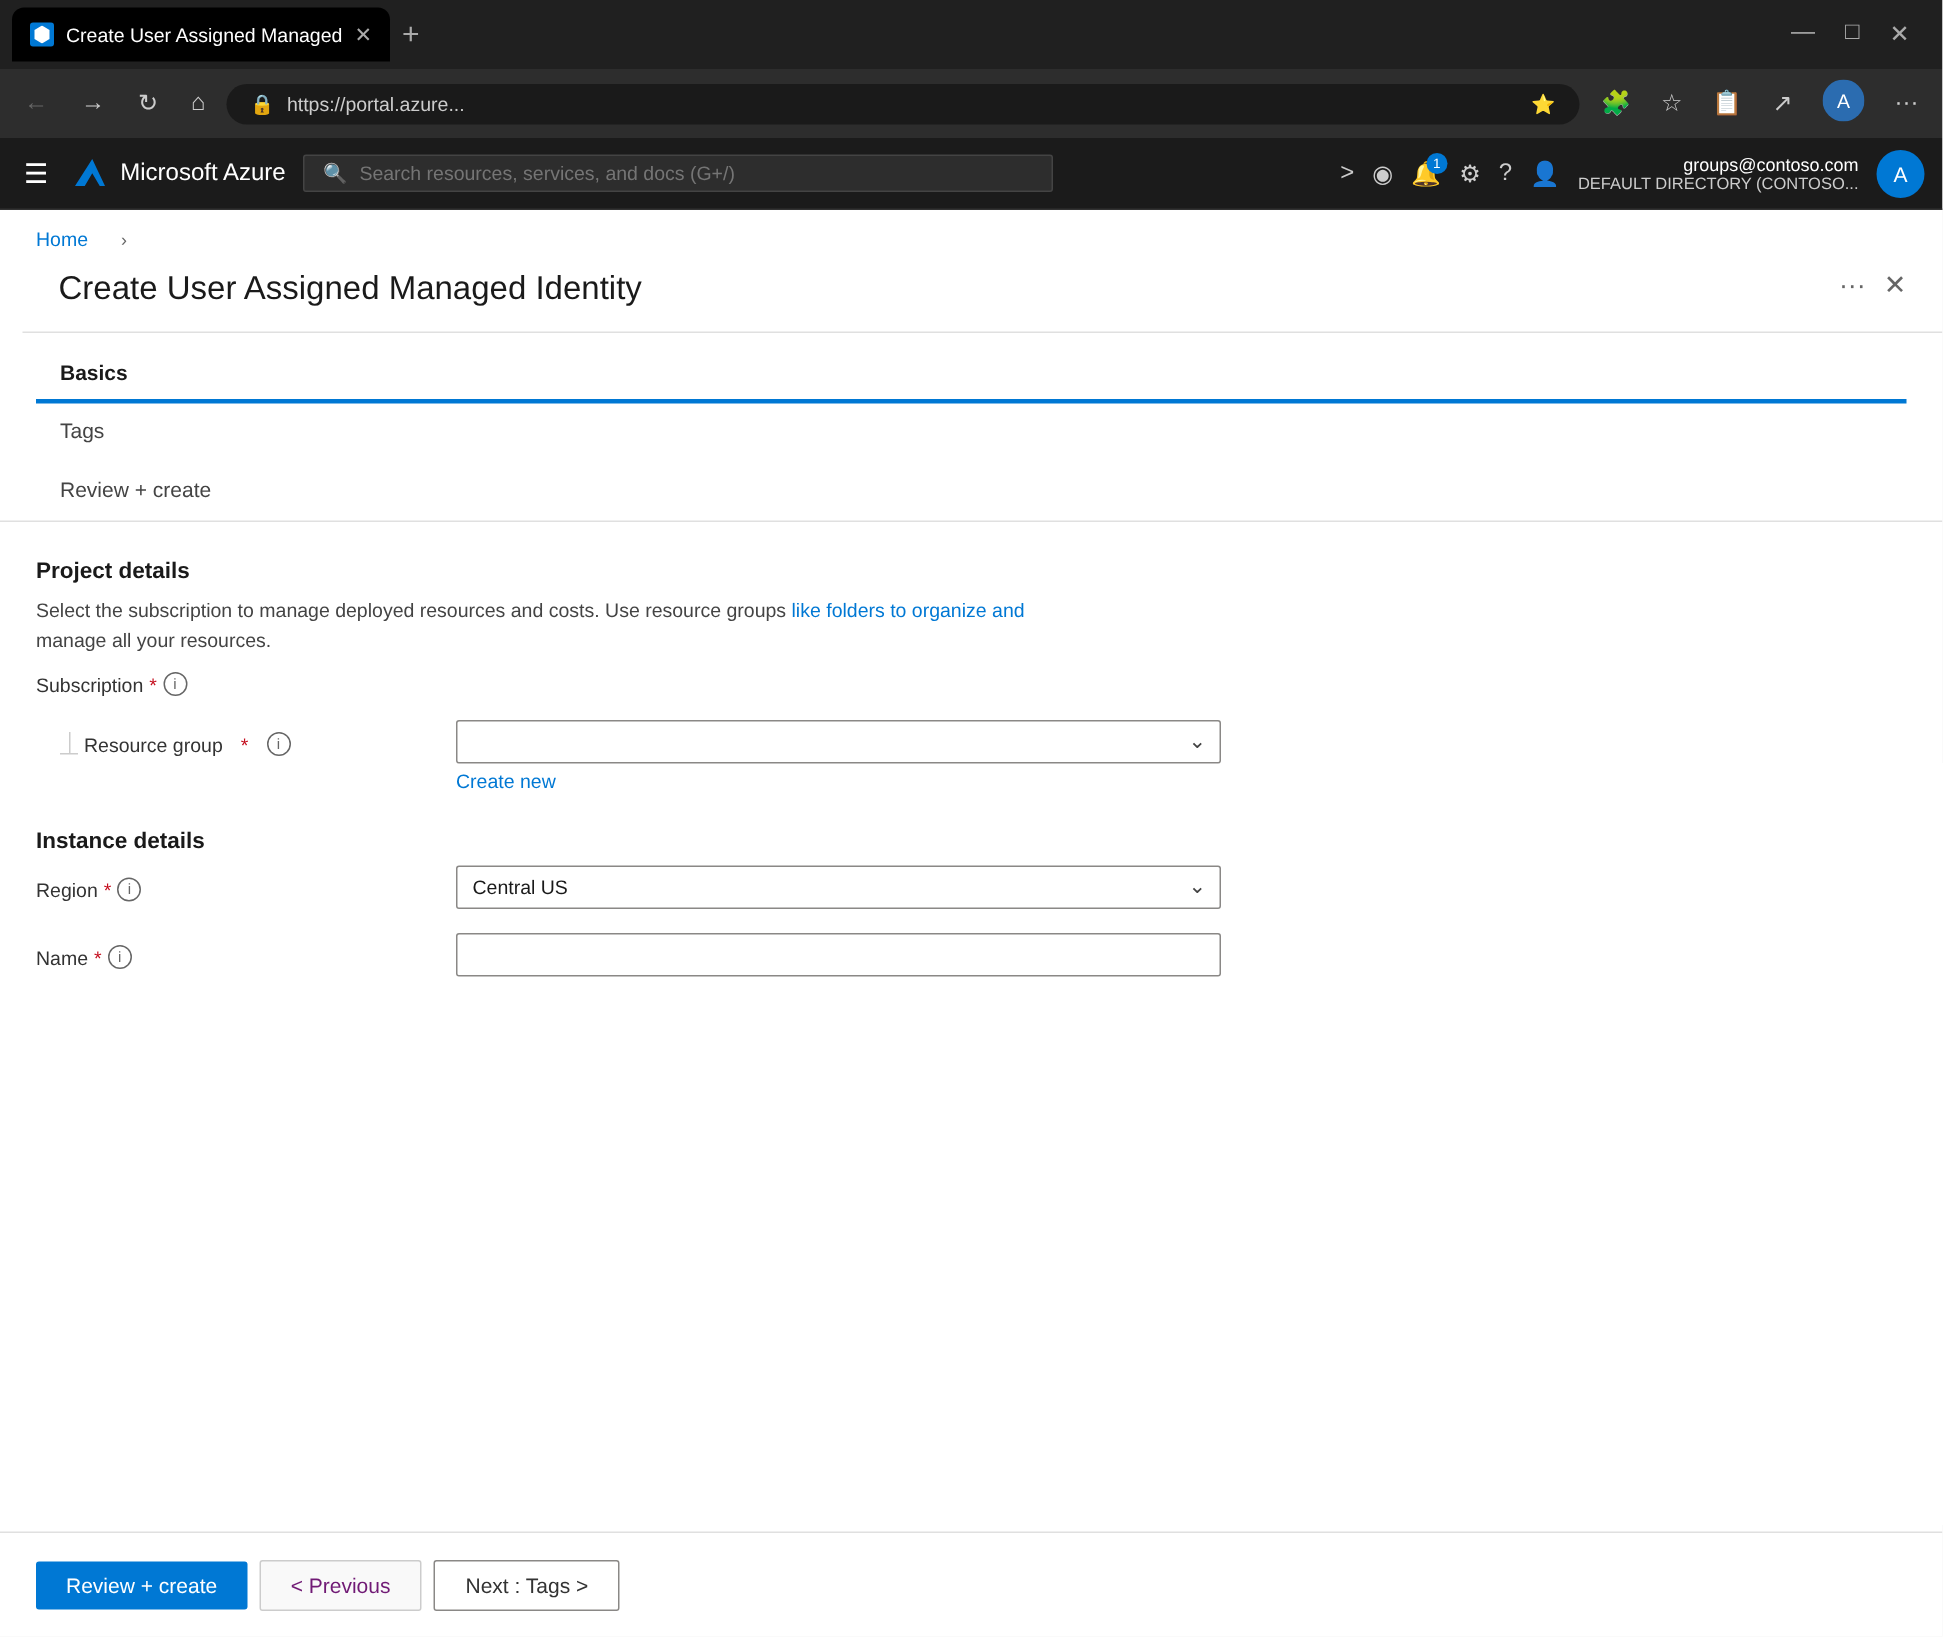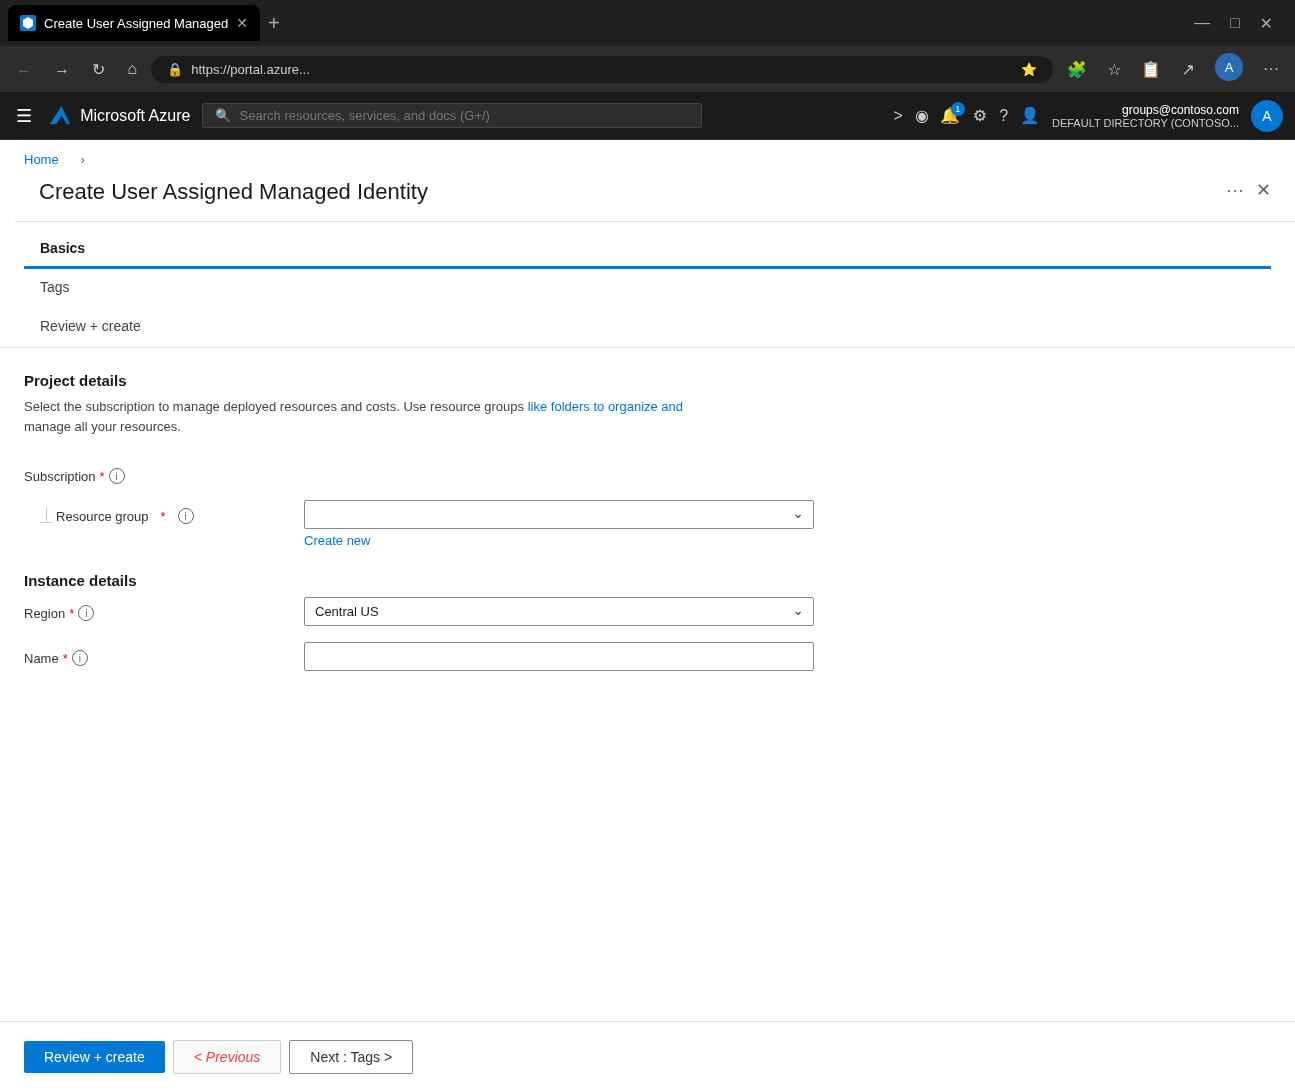--- a/index.html
+++ b/index.html
@@ -55,21 +55,21 @@
     .header-close { color: #666; font-size: 18px; cursor: pointer; }
 
     
     .tab-nav { display: flex; padding: 0 24px; border-bottom: 1px solid #e0e0e0; gap: 0; margin-top: 8px; flex-direction: column; }
     .tab-item { padding: 10px 16px; font-size: 14px; cursor: pointer; color: #444; border-bottom: 3px solid transparent; }
     .tab-item.active { color: #1a1a1a; font-weight: 600; border-bottom: 3px solid #0078d4; }
 
     
     .form-content { padding: 24px; overflow-y: auto; flex: 1; }
     .section-title { font-size: 15px; font-weight: 600; color: #1a1a1a; margin-bottom: 8px; }
-    .section-desc { font-size: 13px; color: #444; margin-bottom: 24px; line-height: 1.5; max-width: 700px; }
+    .section-desc { font-size: 13px; color: #444; margin-bottom: 4px; line-height: 1.5; max-width: 700px; }
     .section-desc a { color: #0078d4; text-decoration: none; }
 
     
     .form-group { display: flex; align-items: flex-start; margin-bottom: 16px; }
     .form-label { width: 280px; display: flex; align-items: center; gap: 4px; font-size: 13px; color: #333; padding-top: 8px; flex-shrink: 0; }
     .required-star { color: #c50f1f; }
     .info-icon { width: 16px; height: 16px; border: 1px solid #666; border-radius: 50%; display: flex; align-items: center; justify-content: center; font-size: 10px; color: #666; cursor: pointer; }
     .form-field { flex: 1; max-width: 510px; }
     .form-select { width: 100%; padding: 6px 32px 6px 10px; border: 1px solid #8a8886; border-radius: 2px; font-size: 13px; color: #1a1a1a; background: #fff; appearance: none; cursor: pointer; position: relative; }
     .select-wrapper { position: relative; }
@@ -77,21 +77,21 @@
     .form-input { width: 100%; padding: 6px 10px; border: 1px solid #8a8886; border-radius: 2px; font-size: 13px; color: #1a1a1a; background: #fff; outline: none; }
     .create-new-link { color: #0078d4; font-size: 13px; text-decoration: none; cursor: pointer; display: block; margin-top: 4px; }
 
     
     .instance-section { margin-top: 24px; }
 
     
     .bottom-toolbar { background: #fff; border-top: 1px solid #e0e0e0; padding: 14px 24px; display: flex; align-items: center; gap: 8px; height: 70px; }
     .btn-primary { background: #0078d4; color: #fff; border: none; padding: 8px 20px; font-size: 14px; border-radius: 2px; cursor: pointer; }
     .btn-secondary { background: #f3f2f1; color: #333; border: 1px solid #8a8886; padding: 8px 20px; font-size: 14px; border-radius: 2px; cursor: pointer; }
-    .btn-secondary.disabled { color: #ef4444; border-color: #ccc; cursor: default; background: #f9f9f9; font-style: italic; }
+    .btn-secondary.disabled { color: #701a75; border-color: #ccc; cursor: default; background: #f9f9f9; }
     .btn-outline { background: #fff; color: #333; border: 1px solid #8a8886; padding: 8px 20px; font-size: 14px; border-radius: 2px; cursor: pointer; }
   </style>
 </head>
 <body>
 
 <div class="browser-chrome">
   <div class="browser-tab-bar">
     <div class="browser-tab">
       <div class="tab-favicon">
         <svg width="12" height="12" viewBox="0 0 12 12">

